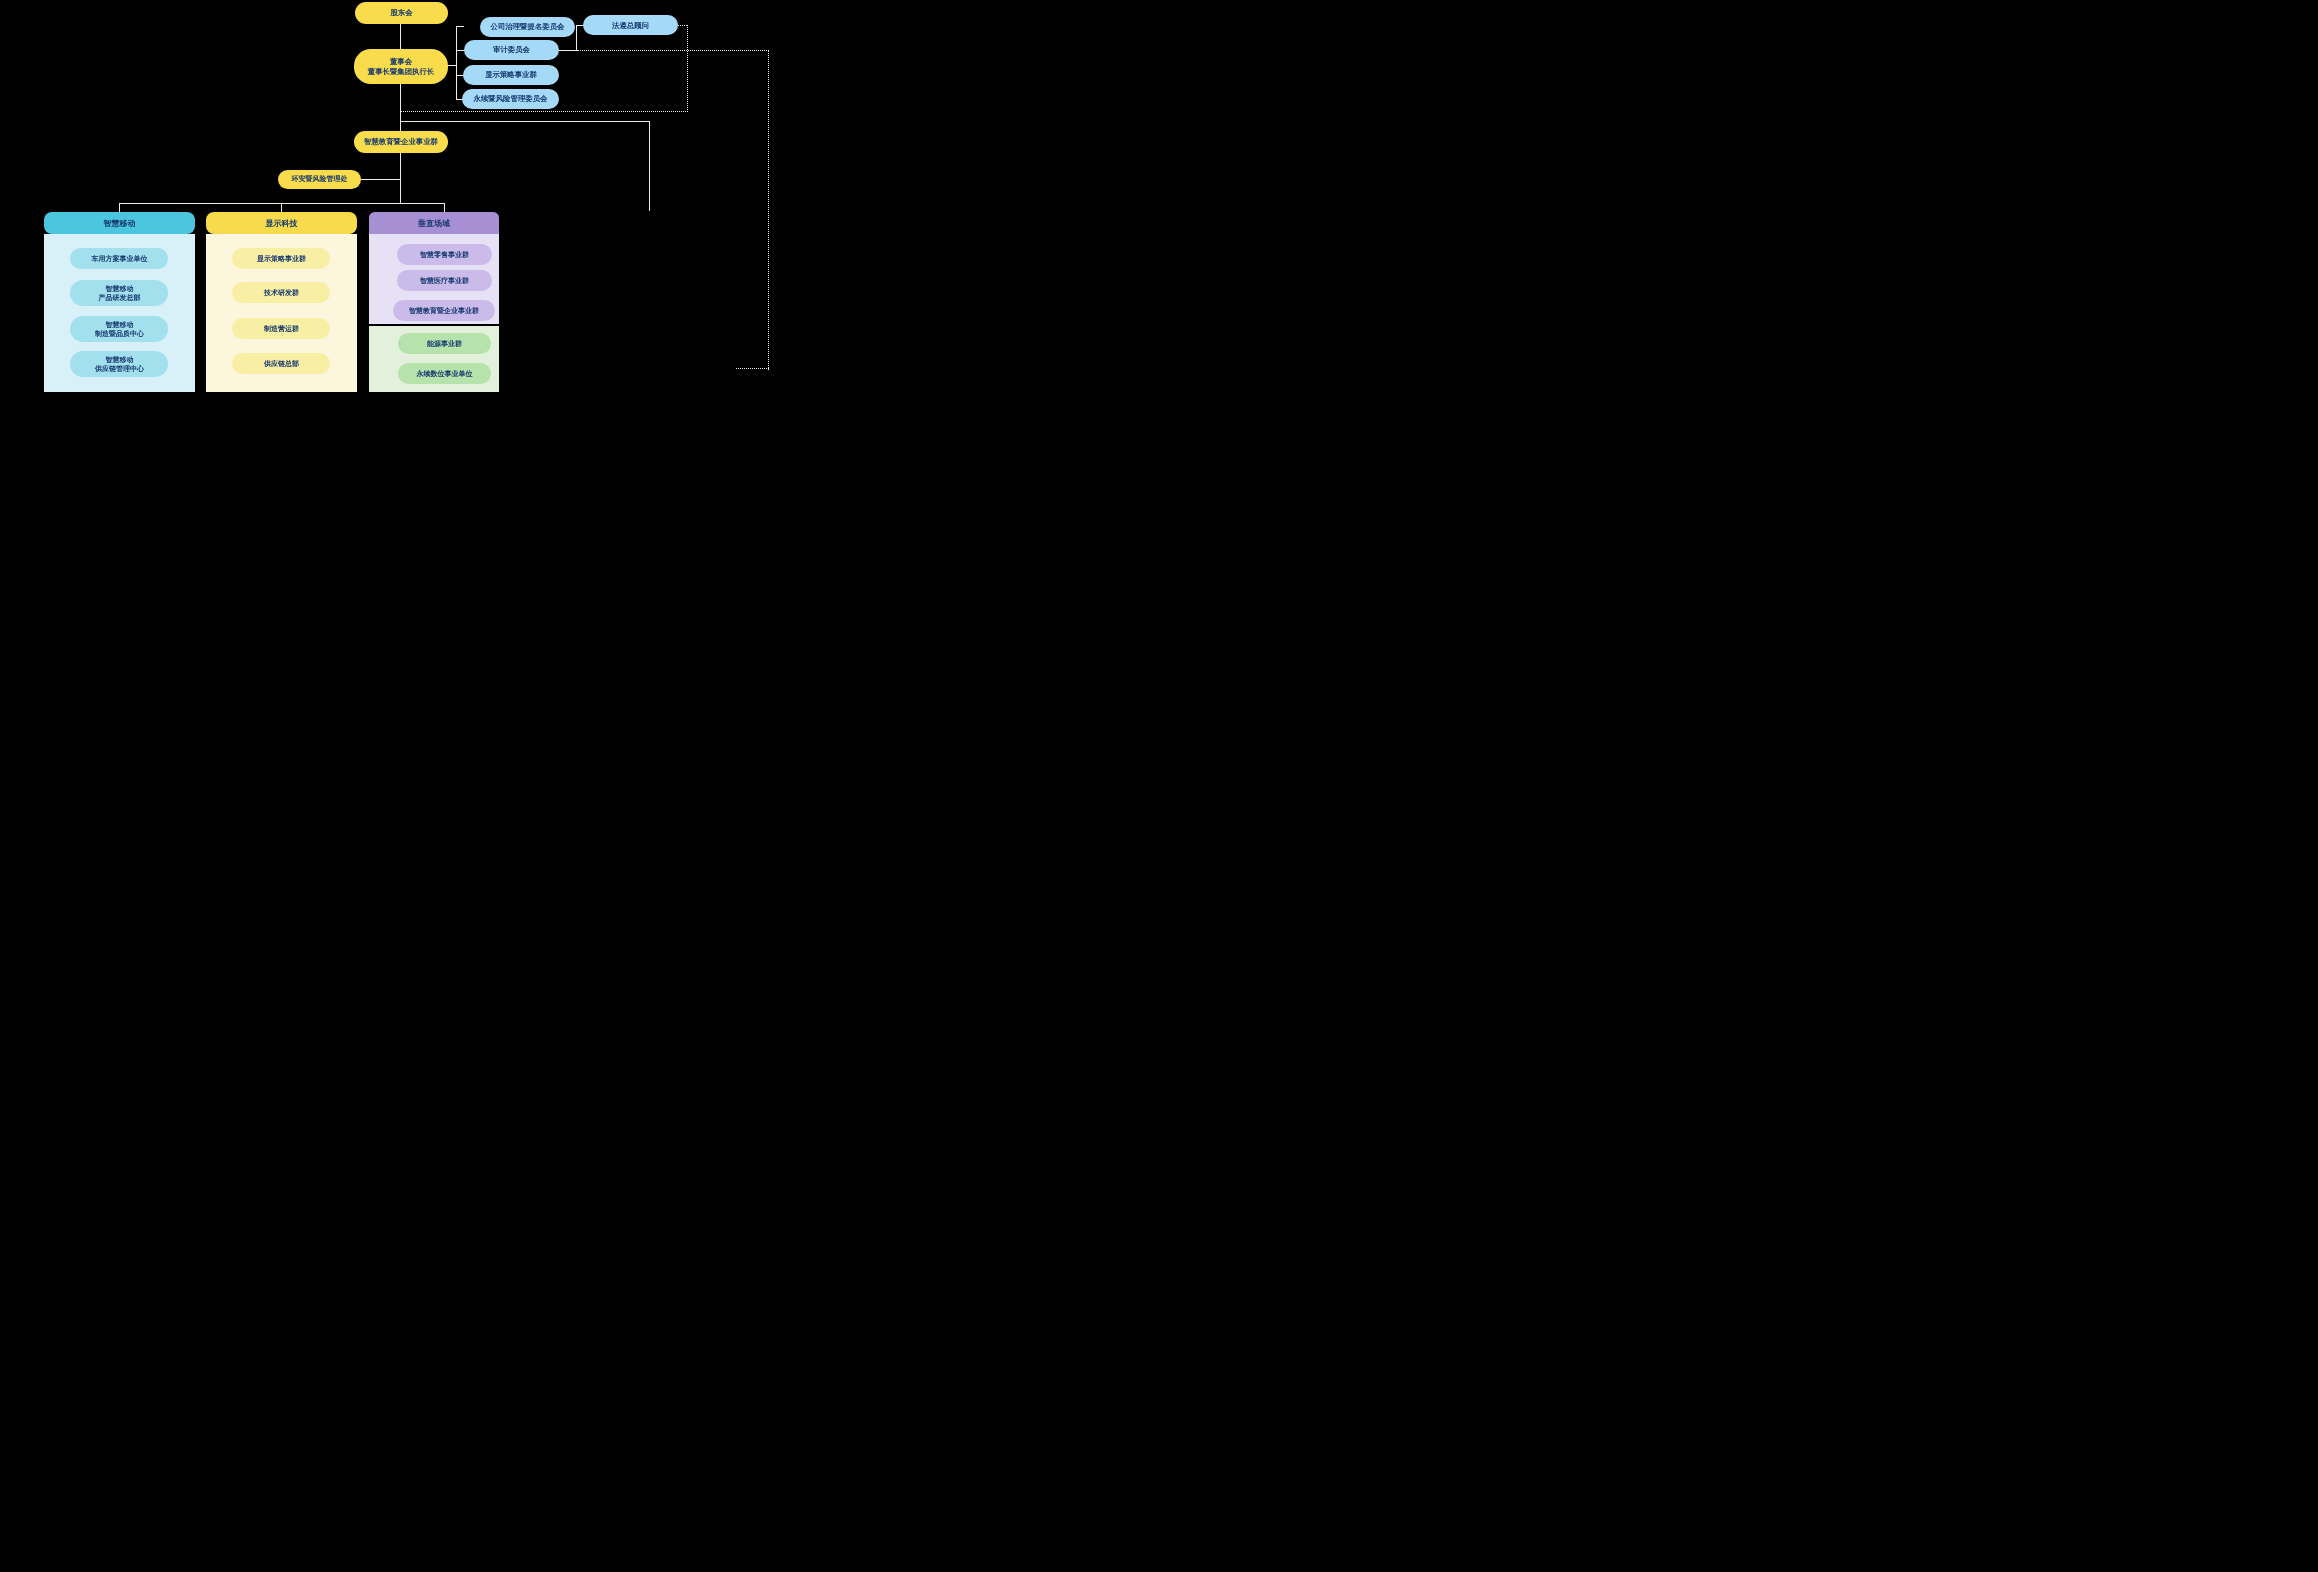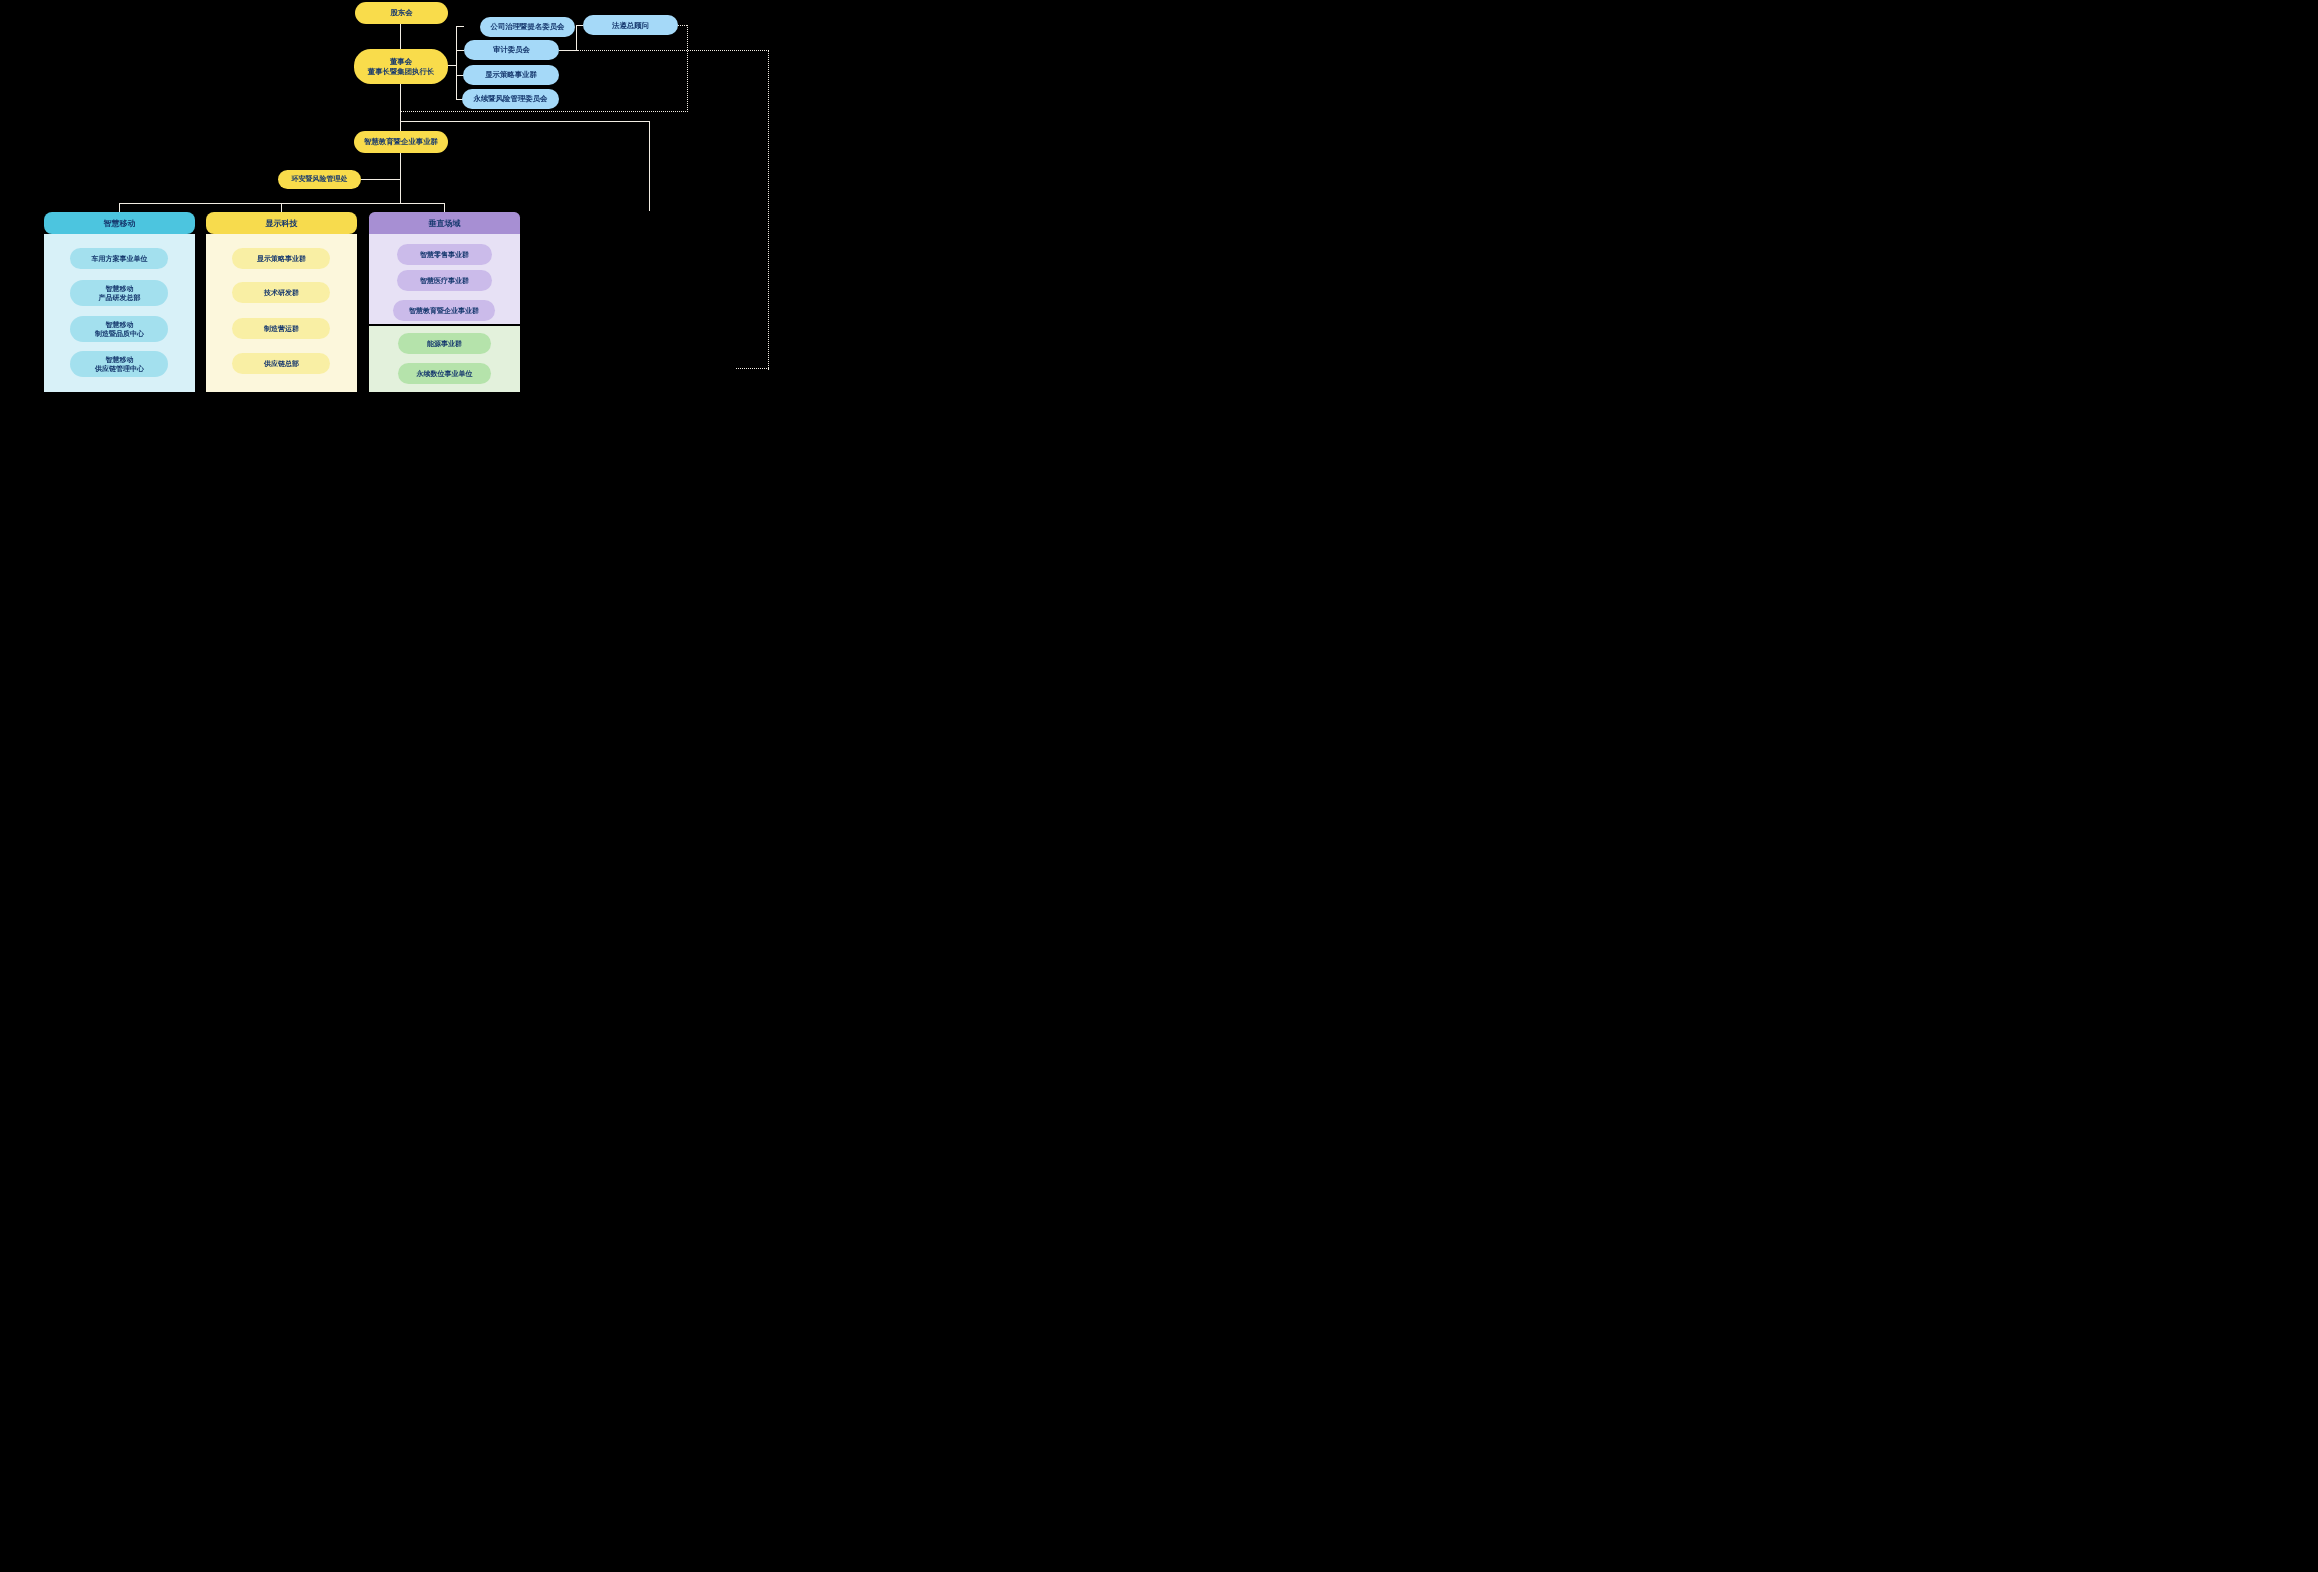--- a/index.html
+++ b/index.html
@@ -101,21 +101,21 @@
 
   <div class="column" style="left:162px; width:151px;">
     <div class="col-header c2-header">显示科技</div>
     <div class="col-body c2-body"></div>
     <div class="pill c2-pill" style="left:26.4px; top:36px; width:98px; height:21.3px;">显示策略事业群</div>
     <div class="pill c2-pill" style="left:26.4px; top:70px; width:98px; height:21.3px;">技术研发群</div>
     <div class="pill c2-pill" style="left:26.4px; top:106px; width:98px; height:21.3px;">制造营运群</div>
     <div class="pill c2-pill" style="left:26.4px; top:141px; width:98px; height:21.3px;">供应链总部</div>
   </div>
 
-  <div class="column" style="left:325px; width:151px;">
+  <div class="column" style="left:325px; width:130px;">
     <div class="col-header c3-header">垂直场域</div>
     <div class="c3-body" style="position:absolute; top:22px; left:0; right:0; height:90px;"></div>
     <div class="c3g-body" style="position:absolute; top:113px; left:0; right:0; bottom:0;"></div>
     <div class="pill c3-pill" style="left:28px; top:32px; width:95px; height:21px;">智慧零售事业群</div>
     <div class="pill c3-pill" style="left:28px; top:58px; width:95px; height:21px;">智慧医疗事业群</div>
     <div class="pill c3-pill" style="left:24px; top:88px; width:102px; height:21px;">智慧教育暨企业事业群</div>
     <div class="pill c3g-pill" style="left:29px; top:121px; width:93px; height:21px;">能源事业群</div>
     <div class="pill c3g-pill" style="left:29px; top:151px; width:93px; height:21px;">永续数位事业单位</div>
   </div>
 

